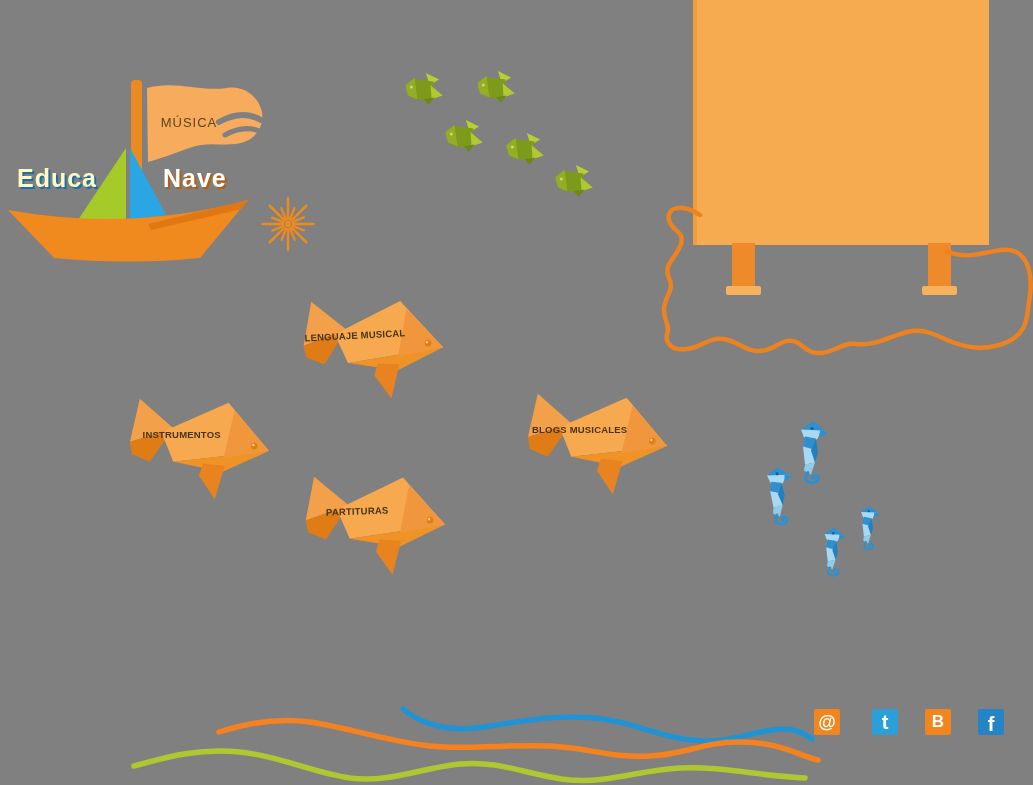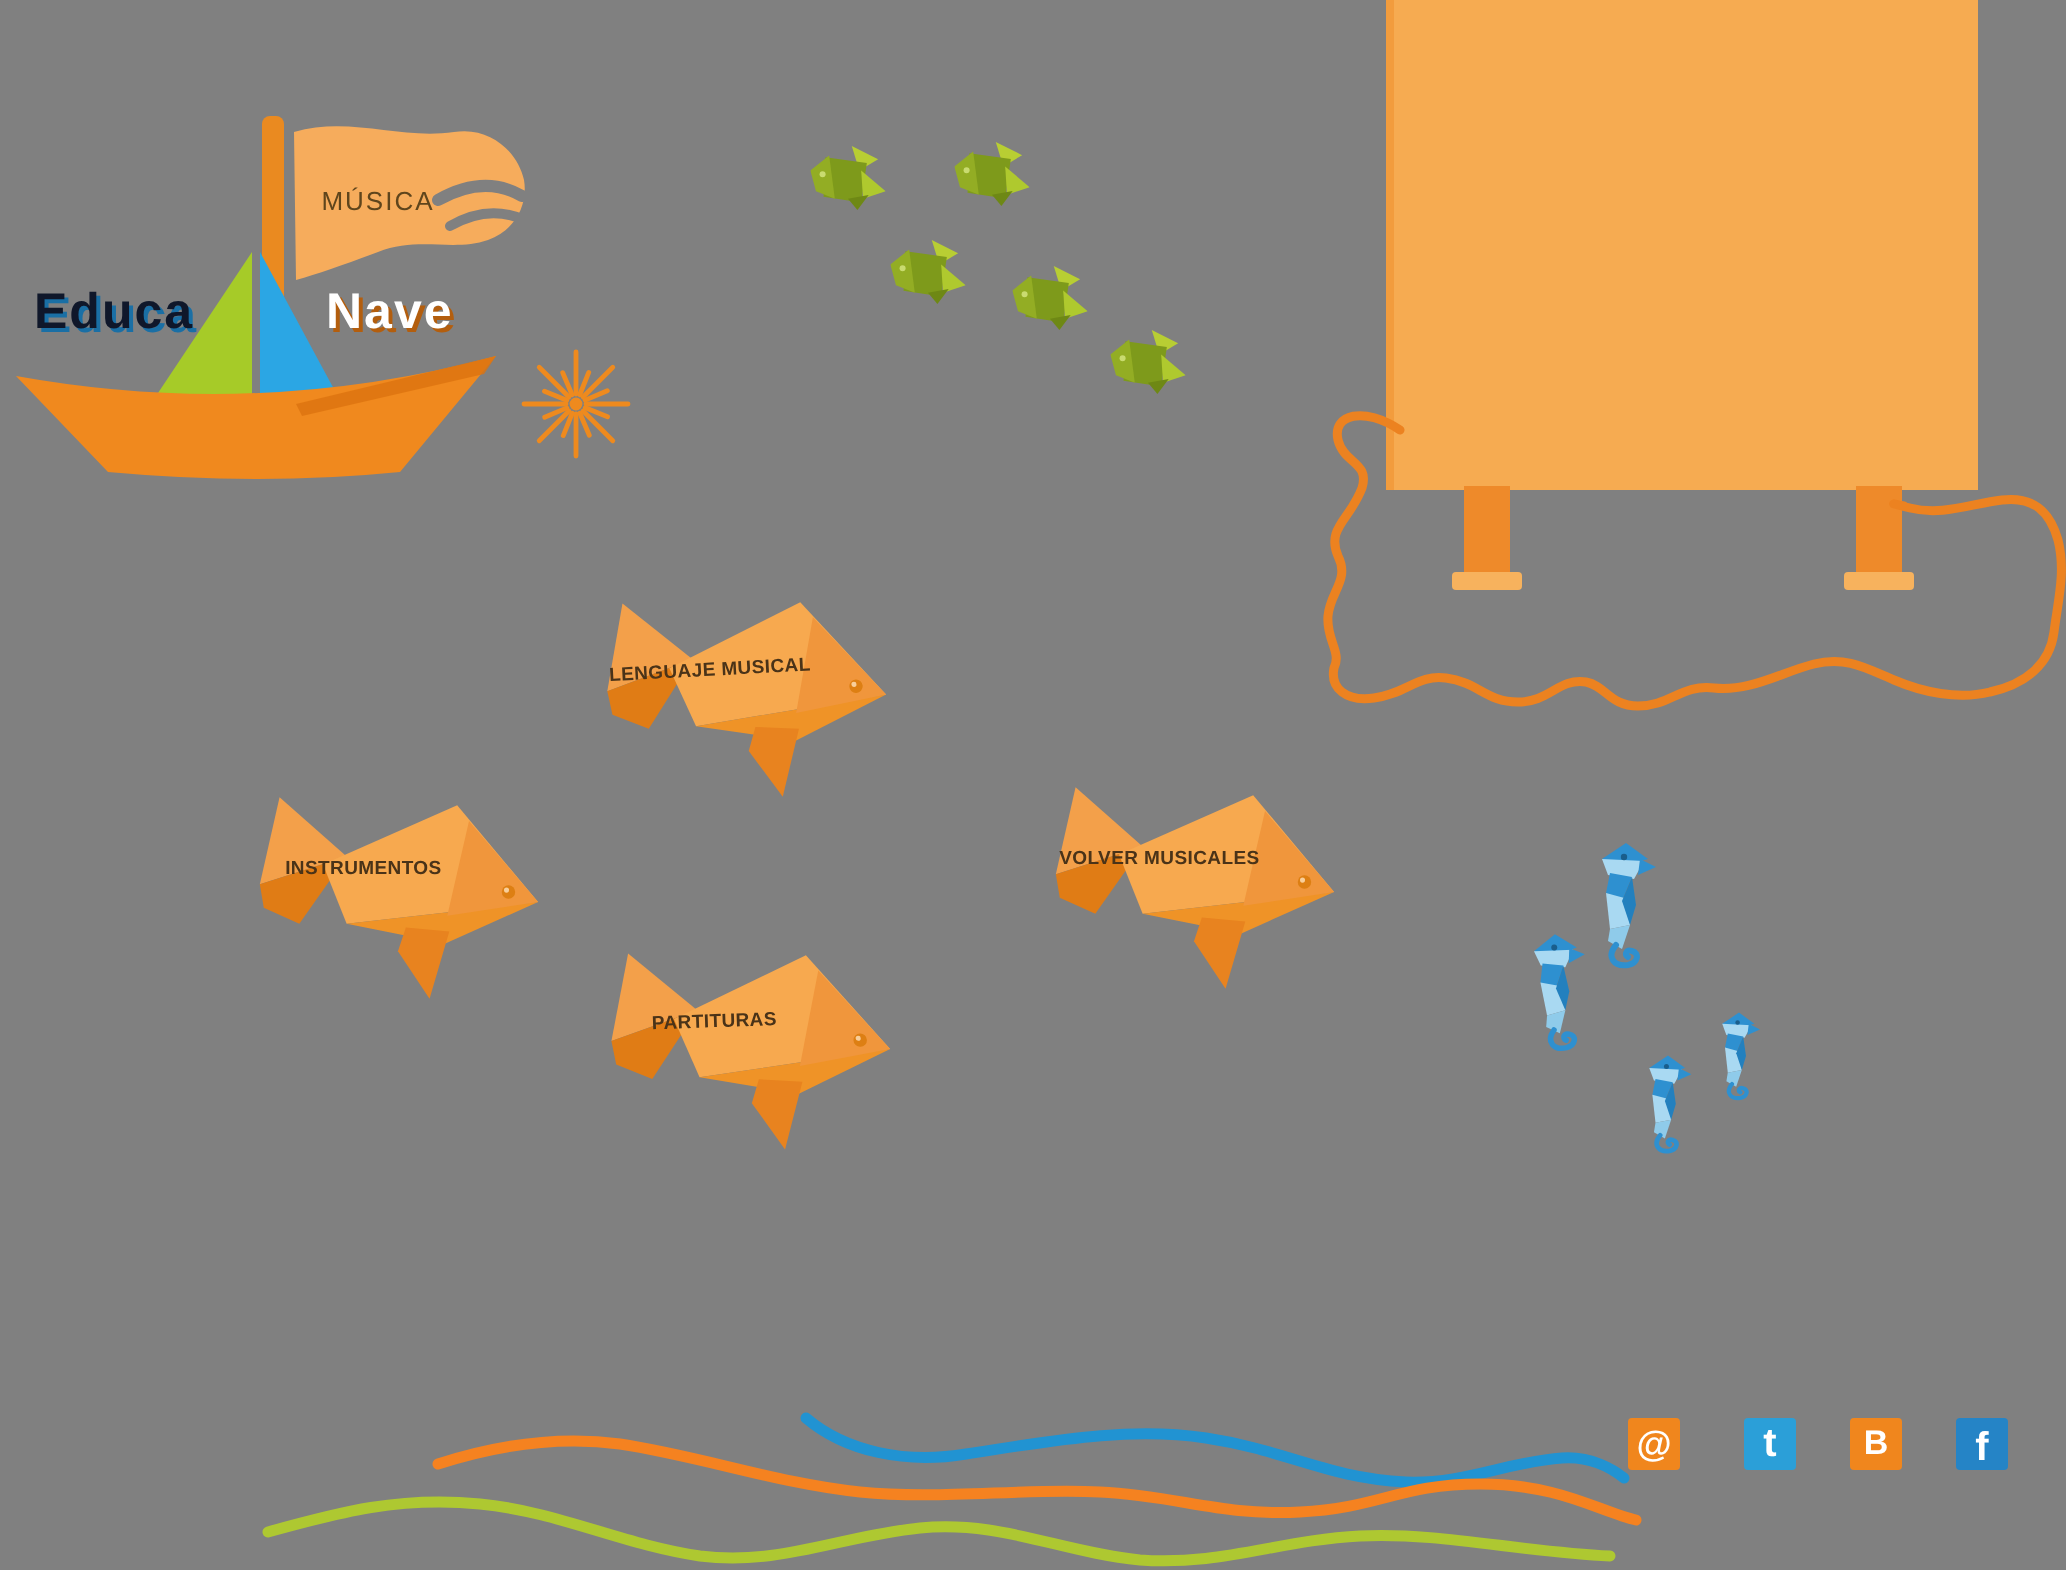--- a/index.html
+++ b/index.html
@@ -3,23 +3,23 @@
 <meta charset="utf-8">
 <style>
   html,body{margin:0;padding:0;}
   .stage{
     position:relative; width:1033px; height:785px; background:#808080;
     overflow:hidden; font-family:"Liberation Sans", sans-serif;
   }
   .abs{position:absolute;}
 
   
-  .logo-group{left:5px; top:52px; width:320px; height:210px;}
+  .logo-group{left:5px; top:74px; width:320px; height:210px;}
   .logo-word{position:absolute; top:90px; font-size:25px; font-weight:bold; letter-spacing:1px;}
-  .word-educa{left:12px; color:#0f172a; text-shadow:2px 2px 0 #1A6FA5;}
+  .word-educa{left:12px; color:#fef9c3; text-shadow:2px 2px 0 #1A6FA5;}
   .word-nave{left:158px; color:#ffffff; text-shadow:2px 2px 0 #B35E0E;}
   .flag-label{
     position:absolute; left:150px; top:41px; width:68px; text-align:center;
     font-size:13px; color:#5F451C; letter-spacing:1px;
   }
 
   
   .billboard-group{left:640px; top:0; width:393px; height:365px;}
   .billboard-panel{
     position:absolute; left:53px; top:0; width:296px; height:245px;
@@ -206,21 +206,21 @@
   <div class="abs nav-fish fish-partituras">
     <svg viewBox="0 0 150 106">
         <use href="#ofish"></use>
       </svg>
     <div class="fish-label">PARTITURAS</div>
   </div>
   <div class="abs nav-fish fish-blogs">
     <svg viewBox="0 0 150 106">
         <use href="#ofish"></use>
       </svg>
-    <div class="fish-label">VOLVER MUSICALES</div>
+    <div class="fish-label">BLOGS MUSICALES</div>
   </div>
 
   <div class="abs seahorse sh-1"><svg viewBox="0 0 30 64" width="100%" height="100%">
         <use href="#seahorse"></use>
       </svg></div>
   <div class="abs seahorse sh-2"><svg viewBox="0 0 30 64" width="100%" height="100%">
         <use href="#seahorse"></use>
       </svg></div>
   <div class="abs seahorse sh-3"><svg viewBox="0 0 30 64" width="100%" height="100%">
         <use href="#seahorse"></use>

